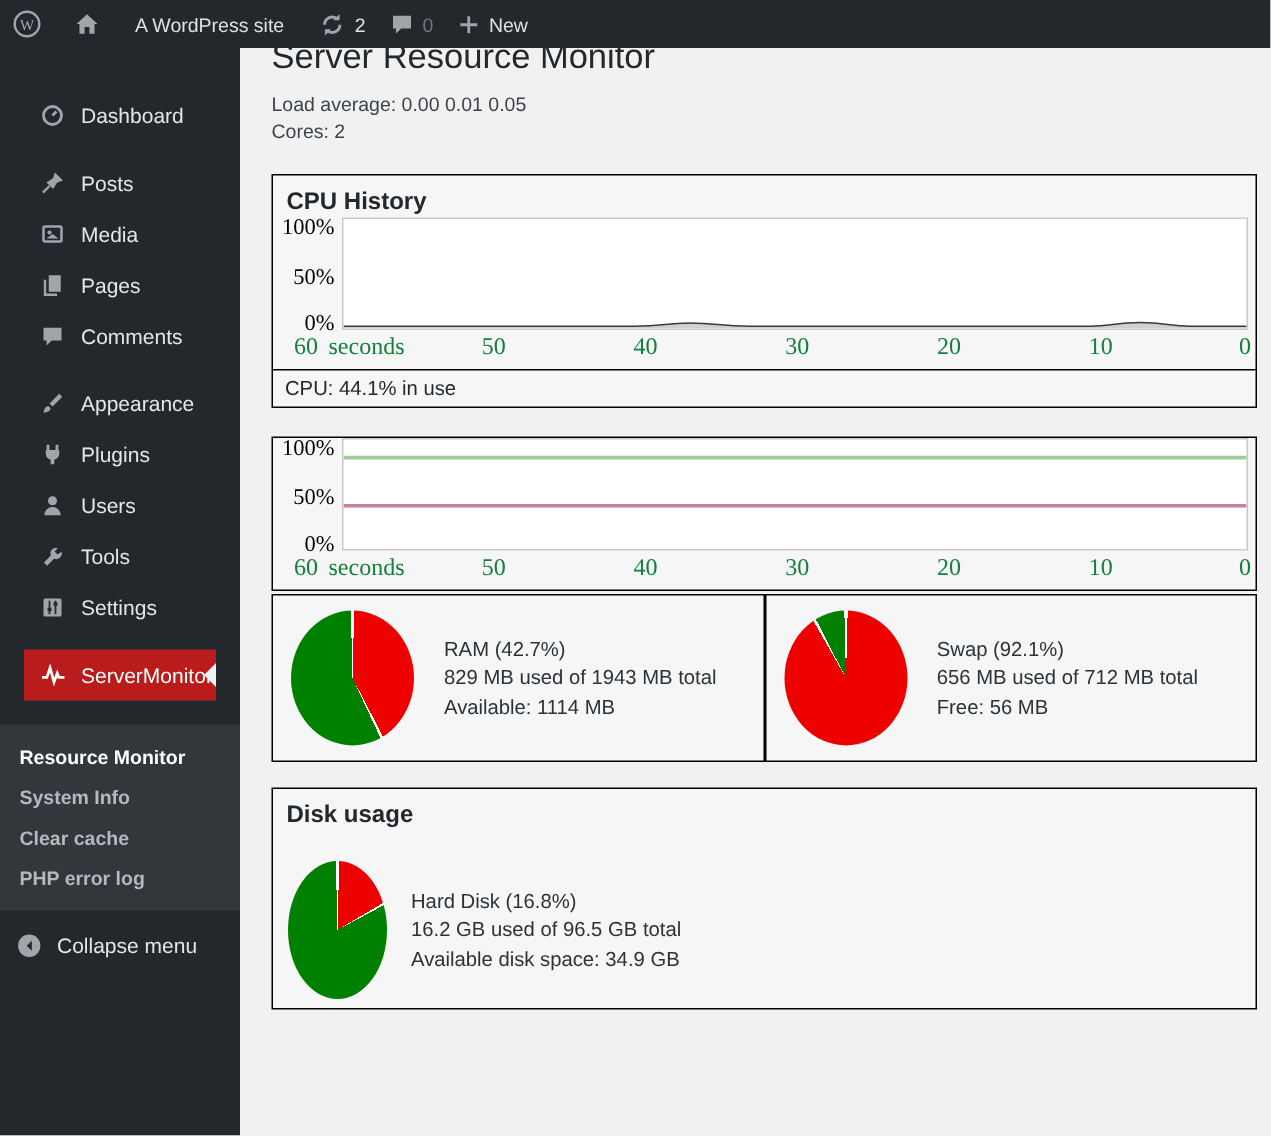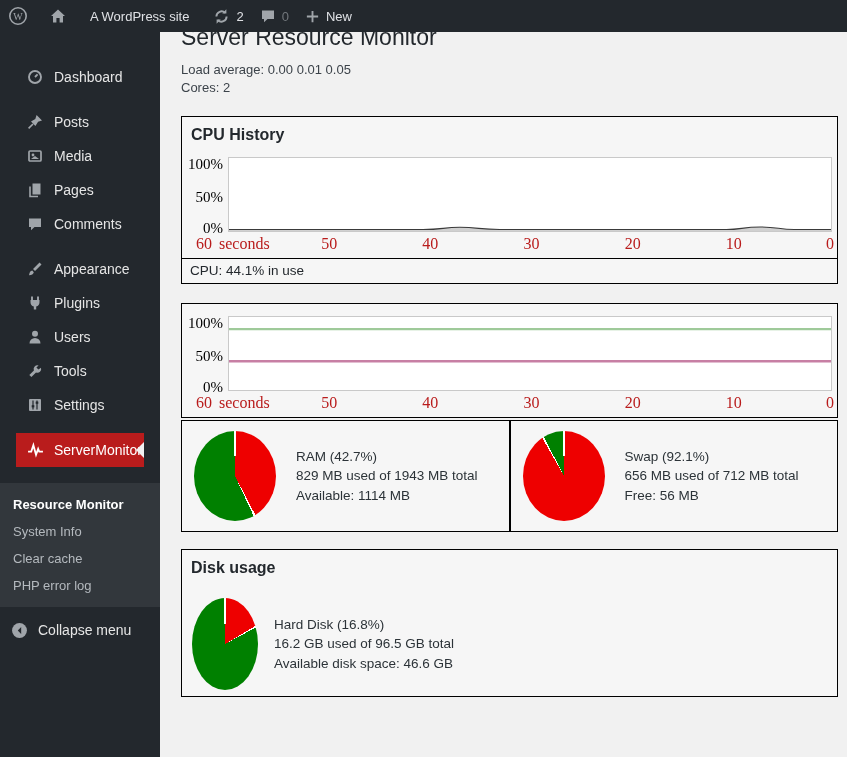--- a/index.html
+++ b/index.html
@@ -12,39 +12,39 @@
   
   #sidebar{position:absolute;top:32px;left:0;width:160px;height:725px;background:#23282d;color:#e5e5e5;}
   #menu{list-style:none;margin:16px;padding:12px 0 0;}
   .menu-item{height:34px;display:flex;align-items:center;gap:9px;padding:0 0 0 9px;font-size:14px;color:#e5e5e5;cursor:pointer;}
   .menu-item .mi{width:20px;display:flex;justify-content:center;color:#a0a5aa;}
   .sep{margin-top:11px;}
   .menu-item.active{background:#b91c1c;color:#fff;position:relative;}
   .menu-item.active .mi{color:#fff;}
   .menu-item.active::after{content:"";position:absolute;right:0;top:50%;margin-top:-8px;border:8px solid transparent;border-right-color:#f1f1f1;}
   #submenu{background:#32373c;padding:8px 0;}
-  .sub-item{padding:4px 12px 4px 13px;font-size:13px;line-height:19px;color:#b4b9be;cursor:pointer;}
+  .sub-item{padding:4px 12px 4px 13px;font-size:13px;line-height:19px;color:#b4b9be;cursor:pointer;font-weight:bold;}
   .sub-item.current{color:#fff;font-weight:bold;}
   #collapse{margin-top:6px;}
   
   #content{margin-left:160px;padding:24px 9px 0 21px;}
   h1{margin:0 0 10px;font-size:23px;font-weight:500;color:#23282d;}
   .meta{font-size:13px;line-height:18px;color:#3c434a;}
   .panel{border:1px solid #000;background:#f6f6f6;}
   .mt19{margin-top:19px;}
   .mt17{margin-top:17px;}
   .panel-title{font-size:16px;line-height:20px;font-weight:700;color:#23282d;padding:8px 9px 0;}
   
-  .chart-wrap{display:flex;margin-top:12px;padding-right:5px;}
+  .chart-wrap{display:flex;padding-right:5px;}
   .ylabels{width:46px;position:relative;font-family:"Liberation Serif",serif;font-size:15px;color:#000;}
   .ylabels span{position:absolute;right:5px;}
   .yl0{top:-1px;} .yl1{top:32px;} .yl2{top:63px;}
   .plot{flex:1;height:73px;background:#fff;border:1px solid #c9c9c9;position:relative;}
   .plot svg{position:absolute;inset:0;width:100%;height:100%;}
-  .xaxis{position:relative;height:26px;font-family:"Liberation Serif",serif;font-size:16px;color:#b91c1c;text-align:center;}
+  .xaxis{position:relative;height:26px;font-family:"Liberation Serif",serif;font-size:16px;color:#15803d;text-align:center;}
   .xaxis span{position:absolute;top:3px;}
   .xl0{left:14px;} .xlu{left:37px;}
   .xl1{left:calc(46px + (100% - 48px)*0.16667);transform:translateX(-50%);}
   .xl2{left:calc(46px + (100% - 48px)*0.33333);transform:translateX(-50%);}
   .xl3{left:calc(46px + (100% - 48px)*0.5);transform:translateX(-50%);}
   .xl4{left:calc(46px + (100% - 48px)*0.66667);transform:translateX(-50%);}
   .xl5{left:calc(46px + (100% - 48px)*0.83333);transform:translateX(-50%);}
   .xl6{right:3px;}
   .panel-footer{border-top:1px solid #000;padding:4px 8px 5px;font-size:13.5px;color:#23282d;}
   
@@ -292,17 +292,17 @@
     </div>
   </div>
 
   <div class="panel mt17">
     <div class="panel-title">Disk usage</div>
     <div class="disk-row">
       <div class="pie pie-disk" style="background: conic-gradient(rgb(255, 255, 255) 0%, rgb(255, 255, 255) 0.4%, rgb(238, 0, 0) 0.4%, rgb(238, 0, 0) 16.45%, rgb(255, 255, 255) 16.45%, rgb(255, 255, 255) 17.15%, rgb(0, 128, 0) 17.15%, rgb(0, 128, 0) 99.6%, rgb(255, 255, 255) 99.6%, rgb(255, 255, 255) 100%);"></div>
       <div class="pie-text">
         <div>Hard Disk (16.8%)</div>
         <div>16.2 GB used of 96.5 GB total</div>
-        <div>Available disk space: 46.6 GB</div>
+        <div>Available disk space: 34.9 GB</div>
       </div>
     </div>
   </div>
 </div>
 
 </body></html>

